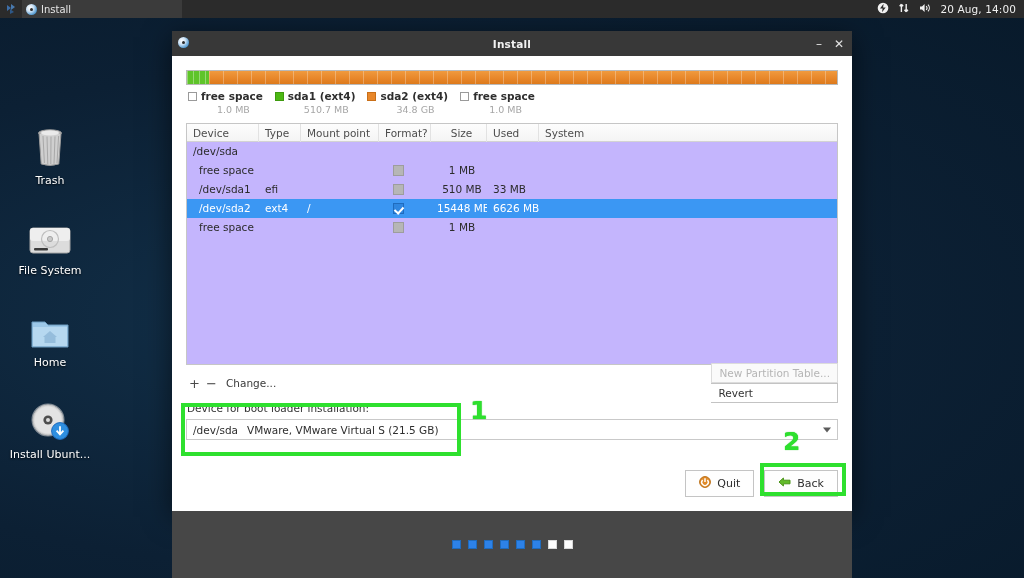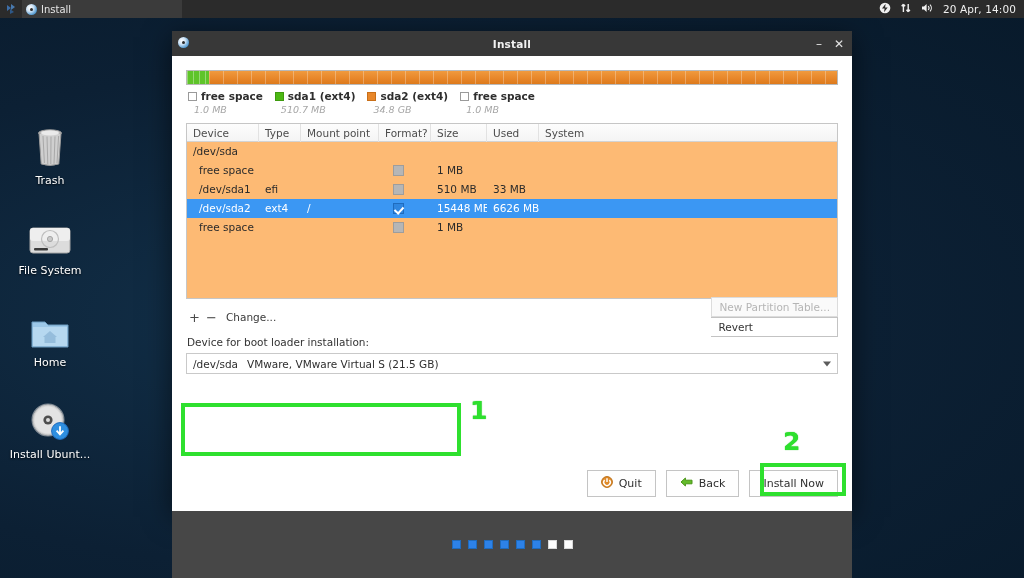--- a/index.html
+++ b/index.html
@@ -104,35 +104,35 @@
       linear-gradient(180deg, #f09a3e 0%, #e8872a 55%, #dd7a1c 100%);
   }
 
   #legend { display: flex; margin-top: 5px; font-size: 10.5px; padding-left: 2px; }
   #legend .lg { margin-right: 12px; }
   #legend .lg .top { display: flex; align-items: center; gap: 4px; font-weight: bold; color: #2e2e2e; }
   #legend .lg .sw { width: 9px; height: 9px; flex: 0 0 auto; }
   #legend .lg .sw.free { background: #fff; border: 1px solid #9a9a9a; }
   #legend .lg .sw.green { background: #4cb814; border: 1px solid #3e9a0f; }
   #legend .lg .sw.orange { background: #e8872a; border: 1px solid #c96f18; }
-  #legend .lg .sub { color: #a6a6a6; font-size: 9.5px; margin-top: 2px; margin-left: 6px; font-style: italic; }
+  #legend .lg .sub { color: #a6a6a6; font-size: 9.5px; margin-top: 2px; margin-left: 29px; }
 
   
   #table-wrap {
-    margin-top: 8px; border: 1px solid #c6c6c6; background: #fdba74;
-    height: 176px; overflow: hidden; font-size: 10.5px;
+    margin-top: 8px; border: 1px solid #c6c6c6; background: #c4b5fd;
+    height: 242px; overflow: hidden; font-size: 10.5px;
   }
   #thead {
     display: flex; height: 18px; align-items: center;
     border-bottom: 1px solid #d3d3d3; color: #4c4c4c;
     background: linear-gradient(180deg,#fdfdfd,#f4f4f4);
   }
   #thead .th { padding-left: 6px; border-right: 1px solid #e2e2e2; height: 18px; line-height: 18px; }
   .c-dev { width: 72px; } .c-type { width: 42px; } .c-mnt { width: 78px; }
-  .c-fmt { width: 52px; } .c-size { width: 56px; } .c-used { width: 52px; } .c-sys { width: 240px; border-right: none !important; }
+  .c-fmt { width: 52px; } .c-size { width: 56px; text-align: center; } .c-used { width: 52px; } .c-sys { width: 240px; border-right: none !important; }
 
   .trow { display: flex; height: 19px; align-items: center; color: #2b2b2b; }
   .trow.sel { background: #3b97f3; color: #ffffff; }
   .trow .td { padding-left: 6px; height: 19px; line-height: 19px; overflow: hidden; white-space: nowrap; }
   .trow .td.indent { padding-left: 12px; }
 
   .cbox { width: 11px; height: 11px; border: 1px solid #9d9d9d; background: #b6b6b6; display: inline-block; }
   .trow .td.c-fmt { display: flex; align-items: center; padding-left: 14px; }
   .cbox.checked {
     background: #2f86e0; border-color: #1f6bbd; position: relative;
@@ -234,21 +234,21 @@
         <path d="M8.2 2 L8.2 9 M8.2 9.8 L6.5 7.8 M8.2 9.8 L9.9 7.8" stroke="#f0f0f0" stroke-width="1.4" fill="none"></path>
       </svg>
     </span>
     <span>
       <svg width="13" height="12" viewBox="0 0 13 12">
         <path d="M1 4.5 L3 4.5 L5.6 2 L5.6 10 L3 7.5 L1 7.5 Z" fill="#f0f0f0"></path>
         <path d="M7.2 4 A3 3 0 0 1 7.2 8" stroke="#f0f0f0" stroke-width="1.1" fill="none"></path>
         <path d="M9 2.6 A5 5 0 0 1 9 9.4" stroke="#f0f0f0" stroke-width="1.1" fill="none"></path>
       </svg>
     </span>
-    <span class="clock">20 Apr, 14:00</span>
+    <span class="clock">20 Aug, 14:00</span>
   </div>
 </div>
 
 <div class="desk-icon" style="left:2px; top:118px;">
   <div class="glyph">
     <svg width="34" height="44" viewBox="0 0 34 44">
       <ellipse cx="17" cy="9" rx="11.5" ry="3.2" fill="#d7d7d7" stroke="#9a9a9a"></ellipse>
       <path d="M6 9 L8.2 40 Q17 43 25.8 40 L28 9 Z" fill="#cfcfcf" stroke="#9a9a9a"></path>
       <g stroke="#a8a8a8" stroke-width="1">
         <path d="M10 12 L11.4 39"></path>
@@ -452,23 +452,20 @@
         <span>Quit</span>
       </span>
       <span class="fbtn">
         <span>
           <svg width="13" height="12" viewBox="0 0 13 12">
             <path d="M1 6 L5.4 2 L5.4 4.2 L12 4.2 L12 7.8 L5.4 7.8 L5.4 10 Z" fill="#63bb2a" stroke="#4a9418"></path>
           </svg>
         </span>
         <span>Back</span>
       </span>
-      <span class="fbtn">
-        <span>Install Now</span>
-      </span>
     </div>
 
   </div>
 </div>
 
 <div id="strip">
   <div id="dots">
     <i class="on"></i>
     <i class="on"></i>
     <i class="on"></i>

